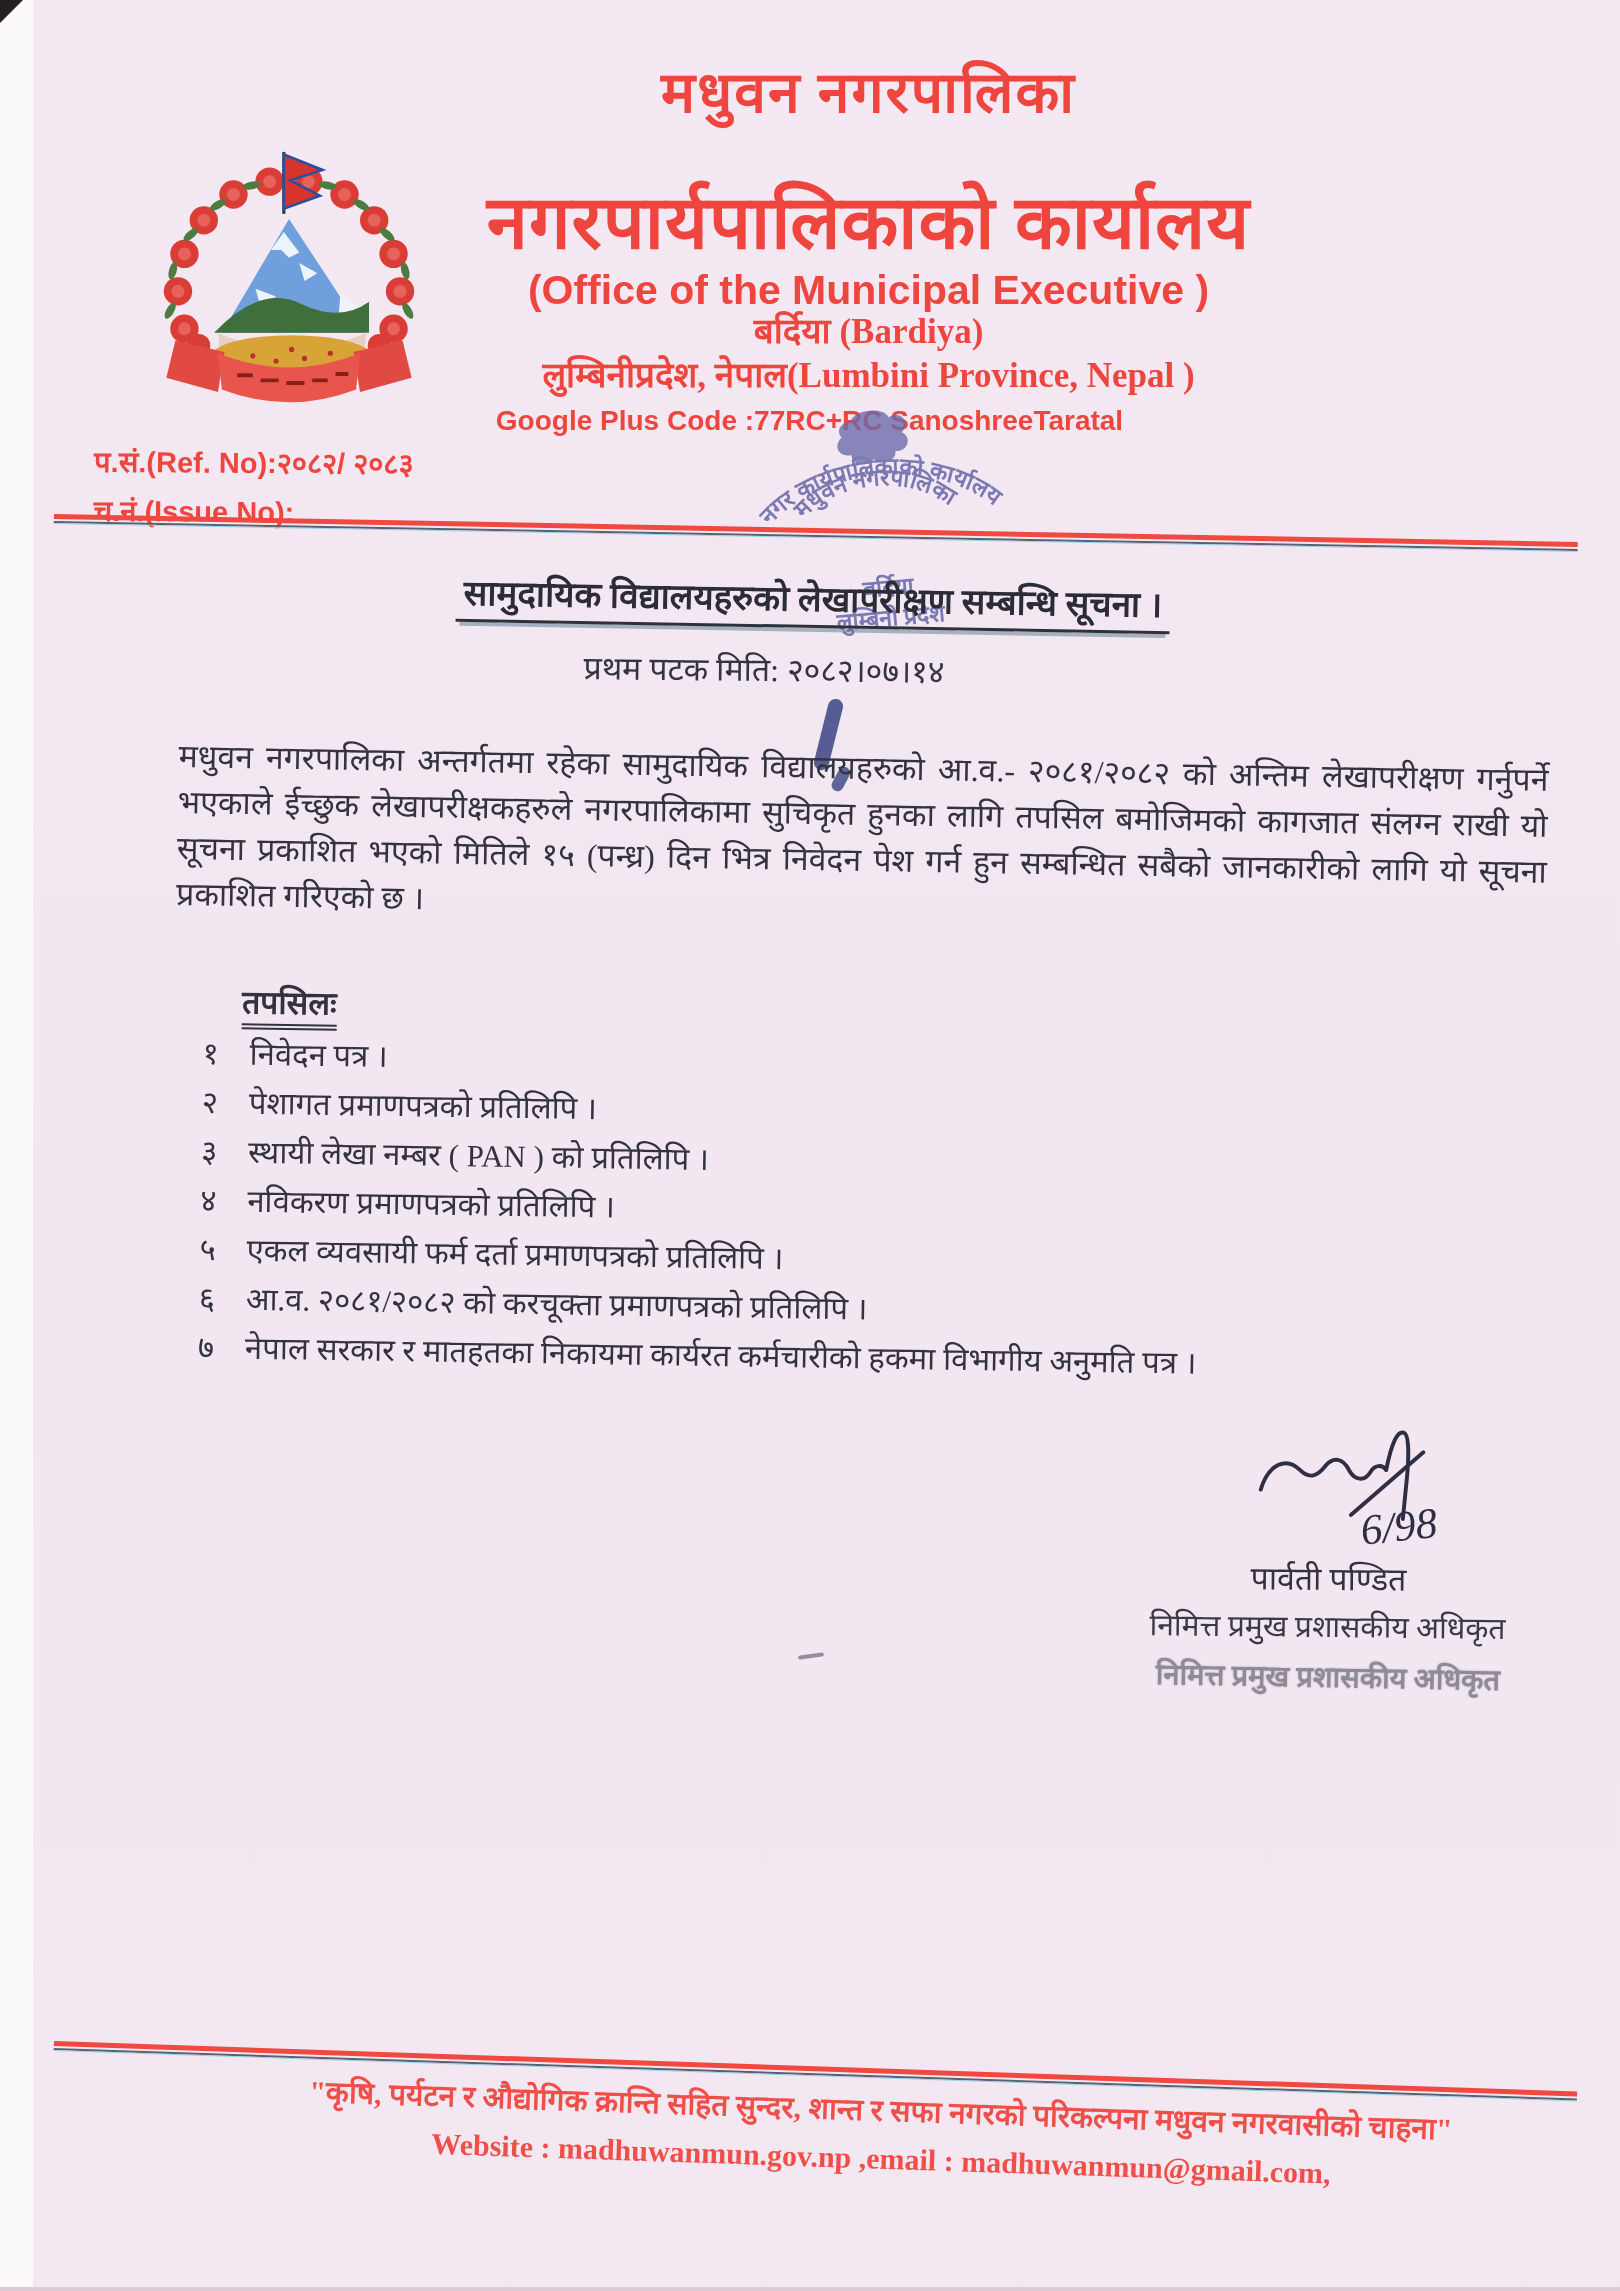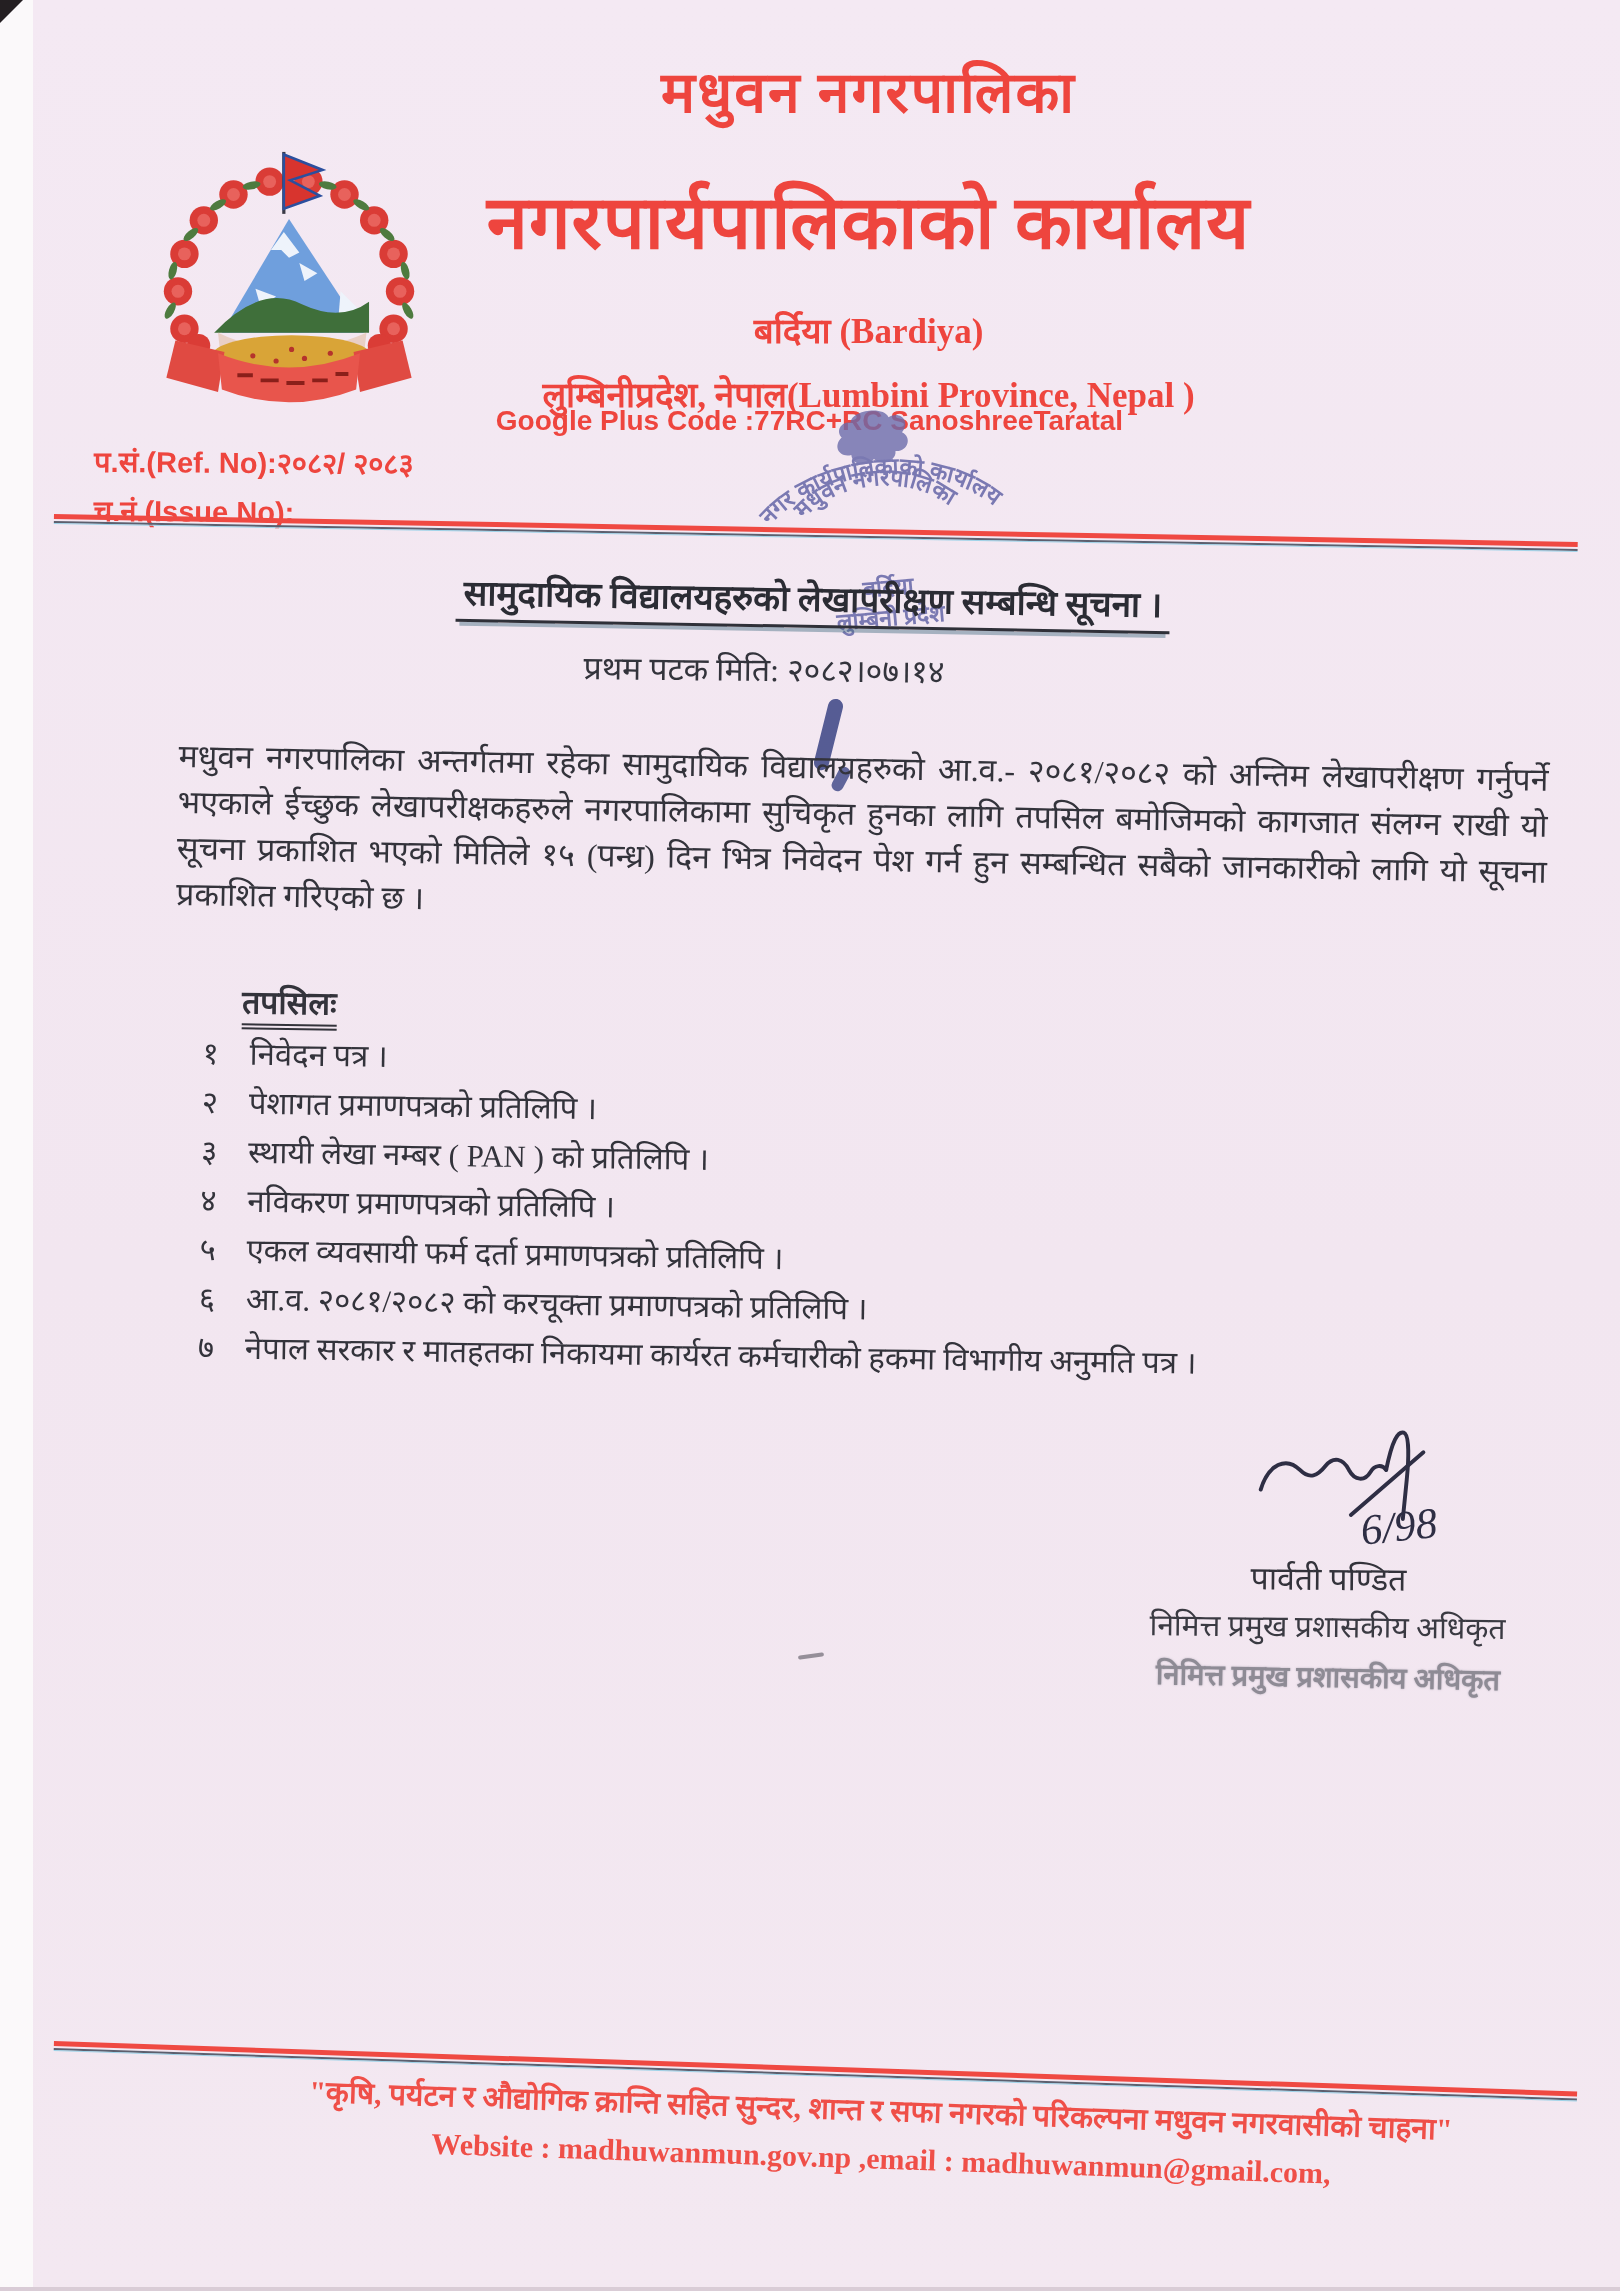--- a/index.html
+++ b/index.html
@@ -17,21 +17,21 @@
 
   
   .hline{position:absolute;left:225px;right:108px;text-align:center;color:#ee453e;font-weight:bold;}
   .np-big{font-family:"Liberation Serif","DejaVu Serif",serif;}
   .en{font-family:"Liberation Sans","DejaVu Sans",sans-serif;}
   .h1{top:51px;font-size:57px;letter-spacing:2px;}
   .h2{top:120px;font-size:36px;}
   .h3{top:169px;font-size:74px;letter-spacing:1px;}
   .h4{top:267px;font-size:41px;}
   .h5{top:306px;font-size:35px;}
-  .h6{top:370px;font-size:35px;}
+  .h6{top:350px;font-size:35px;}
   .h7{top:405px;font-size:28px;padding-right:118px;}
 
   .refs{position:absolute;left:94px;top:439px;color:#ee453e;font-weight:bold;
         font-family:"Liberation Sans","DejaVu Sans",sans-serif;font-size:29px;line-height:49px;
         transform:rotate(.4deg);}
 
   .rule{position:absolute;left:54px;width:1524px;transform:rotate(1.05deg);transform-origin:left top;}
   .rule-top{top:514px;}
   .rule .r1{height:4.9px;background:#ef4942;}
   .rule .r2{height:2px;background:#5c5f6e;margin-top:2px;}
@@ -156,20 +156,21 @@
     <g>
       <path d="M22,156 L60,165 L55,196 L15,185 Z" fill="#e04a42"></path>
       <path d="M198,156 L160,165 L165,196 L205,185 Z" fill="#e04a42"></path>
       <path d="M55,166 Q110,188 165,166 L162,194 Q110,214 58,194 Z" fill="#e8554c"></path>
       <path d="M70,183 h12 M88,187 h14 M108,189 h14 M128,187 h12 M146,182 h10" stroke="#8a1f1a" stroke-width="3" fill="none"></path>
     </g>
   </svg>
 
   <div class="hline np-big h1">मधुवन नगरपालिका</div>
   <div class="hline np-big h3">नगरपार्यपालिकाको कार्यालय</div>
+  <div class="hline en h4">(Office of the Municipal Executive )</div>
   <div class="hline np-big h5">बर्दिया (Bardiya)</div>
   <div class="hline np-big h6">लुम्बिनीप्रदेश, नेपाल(Lumbini Province, Nepal )</div>
   <div class="hline en h7">Google Plus Code :77RC+RC SanoshreeTaratal</div>
 
   <div class="refs">
     <div>प.सं.(Ref. No):२०८२/ २०८३</div>
     <div>च.नं.(Issue No):</div>
   </div>
 
   <div class="rule rule-top">

